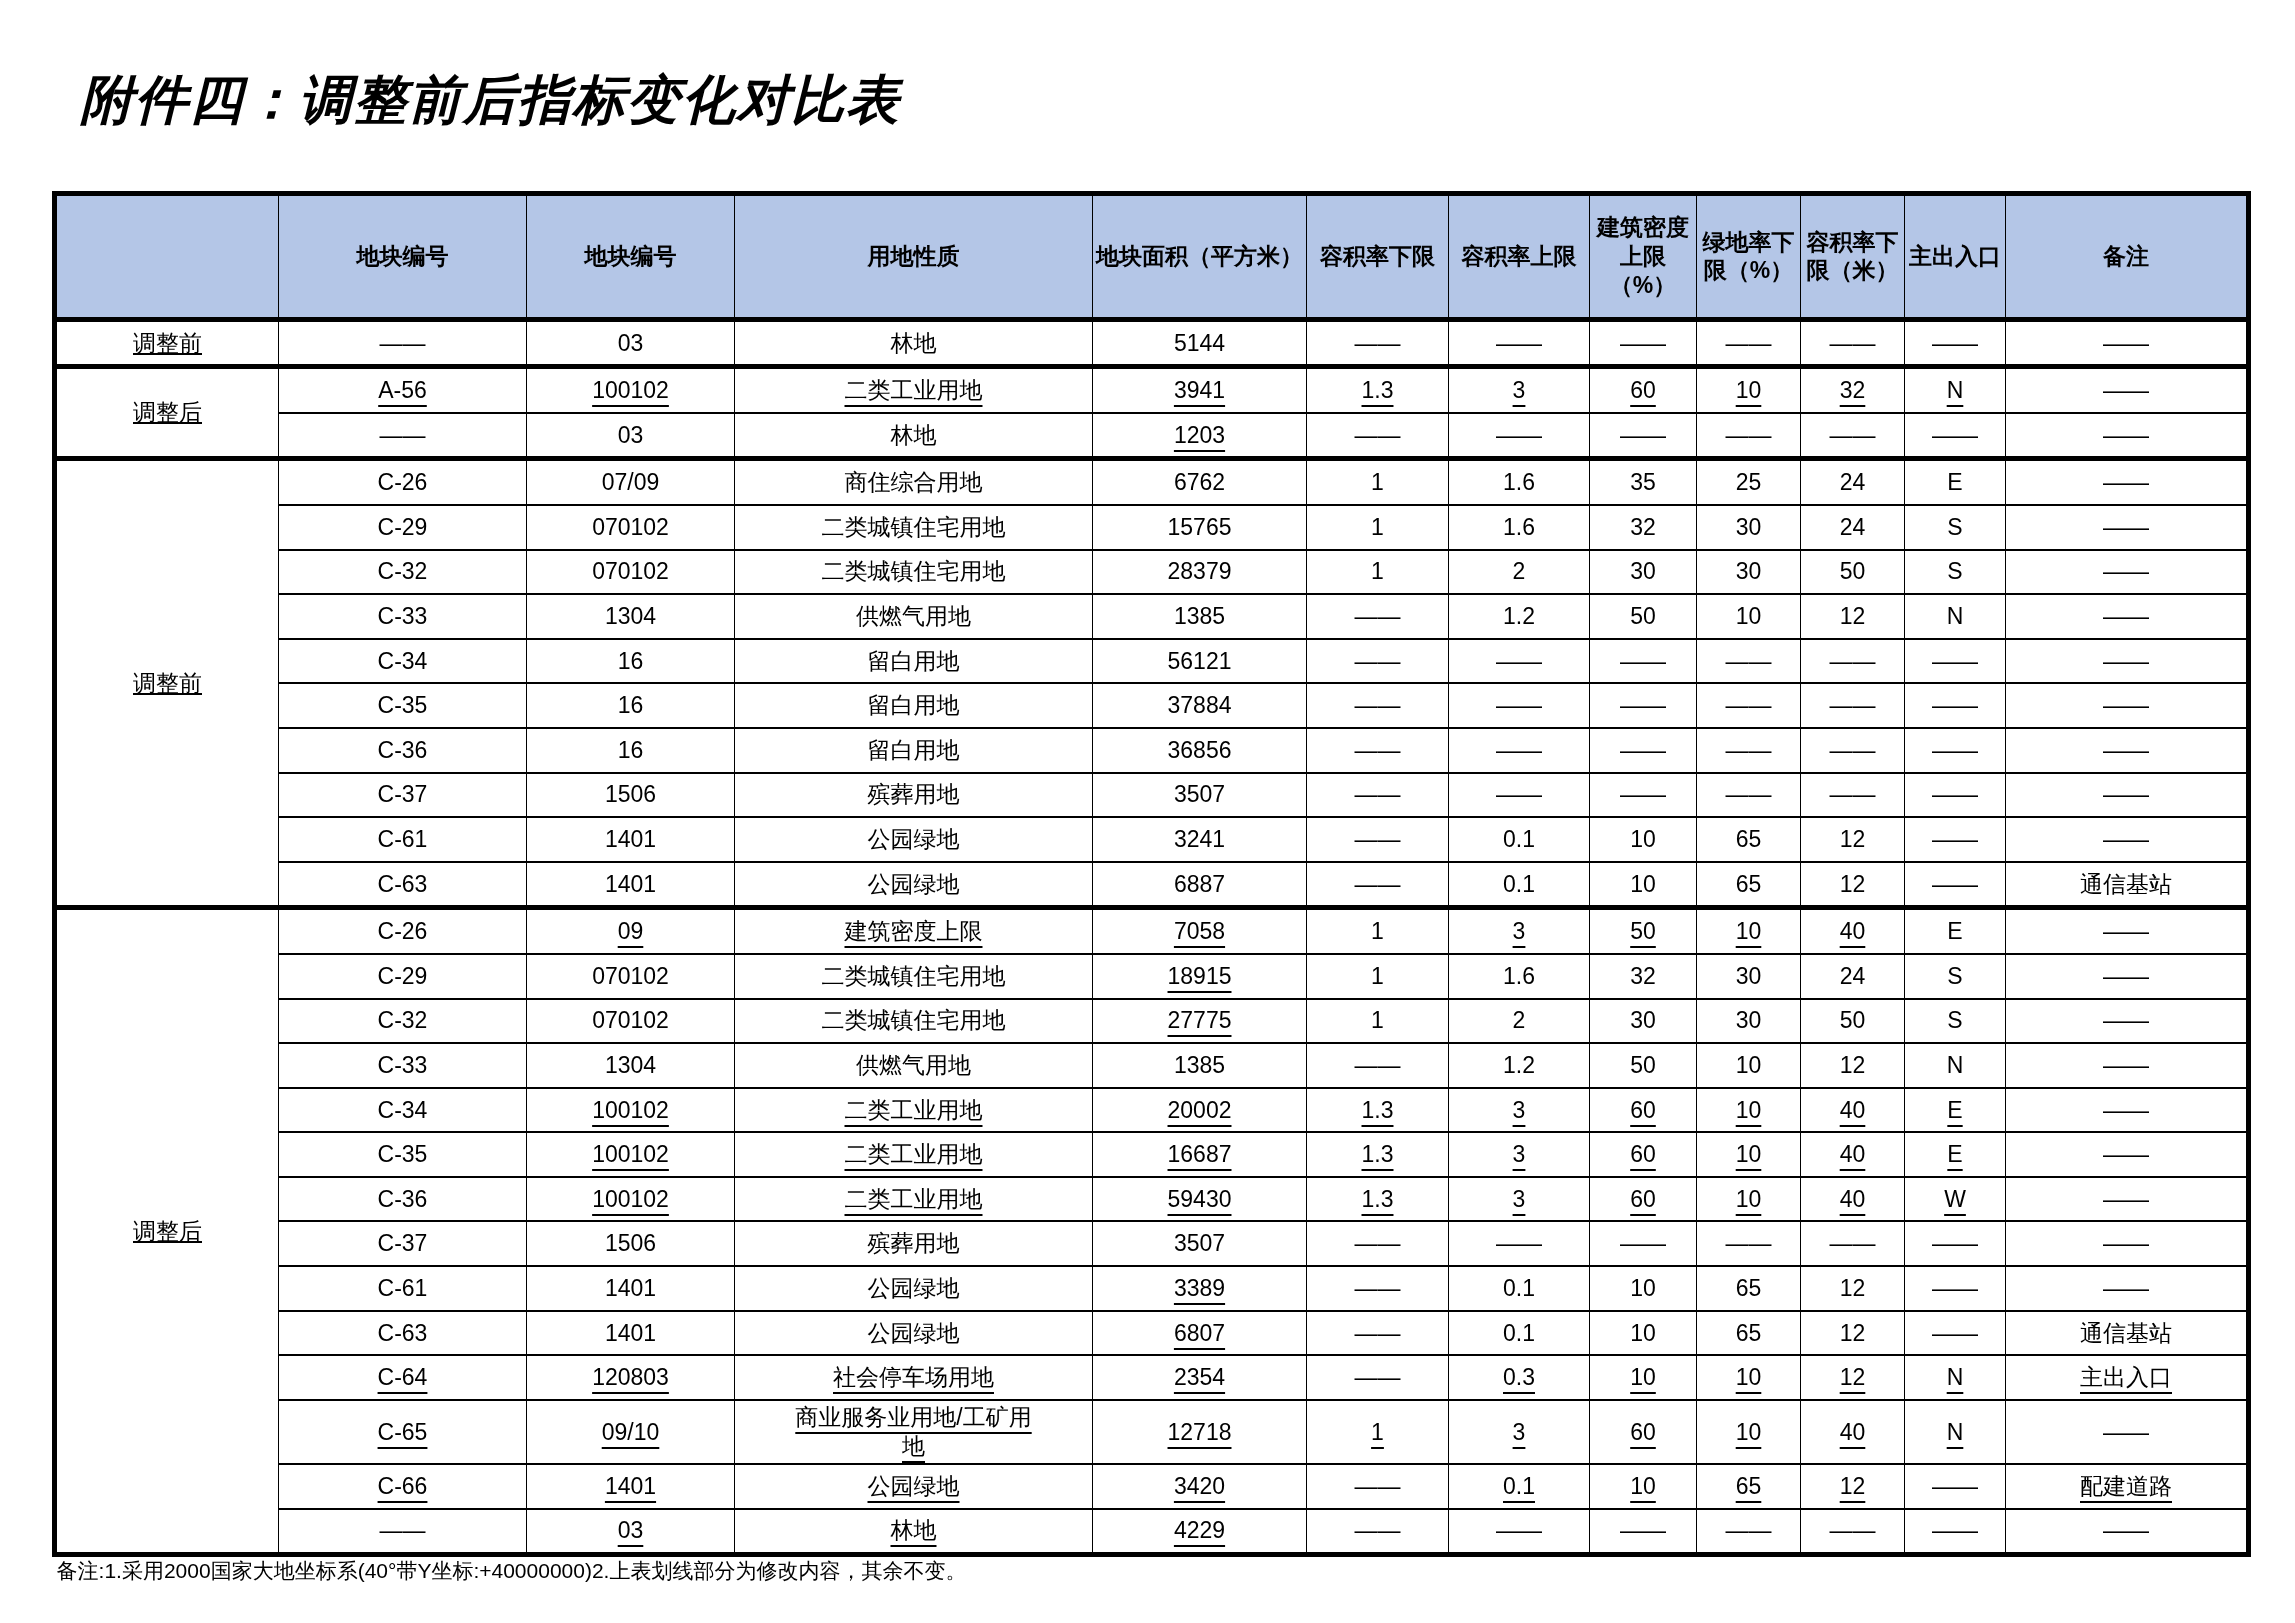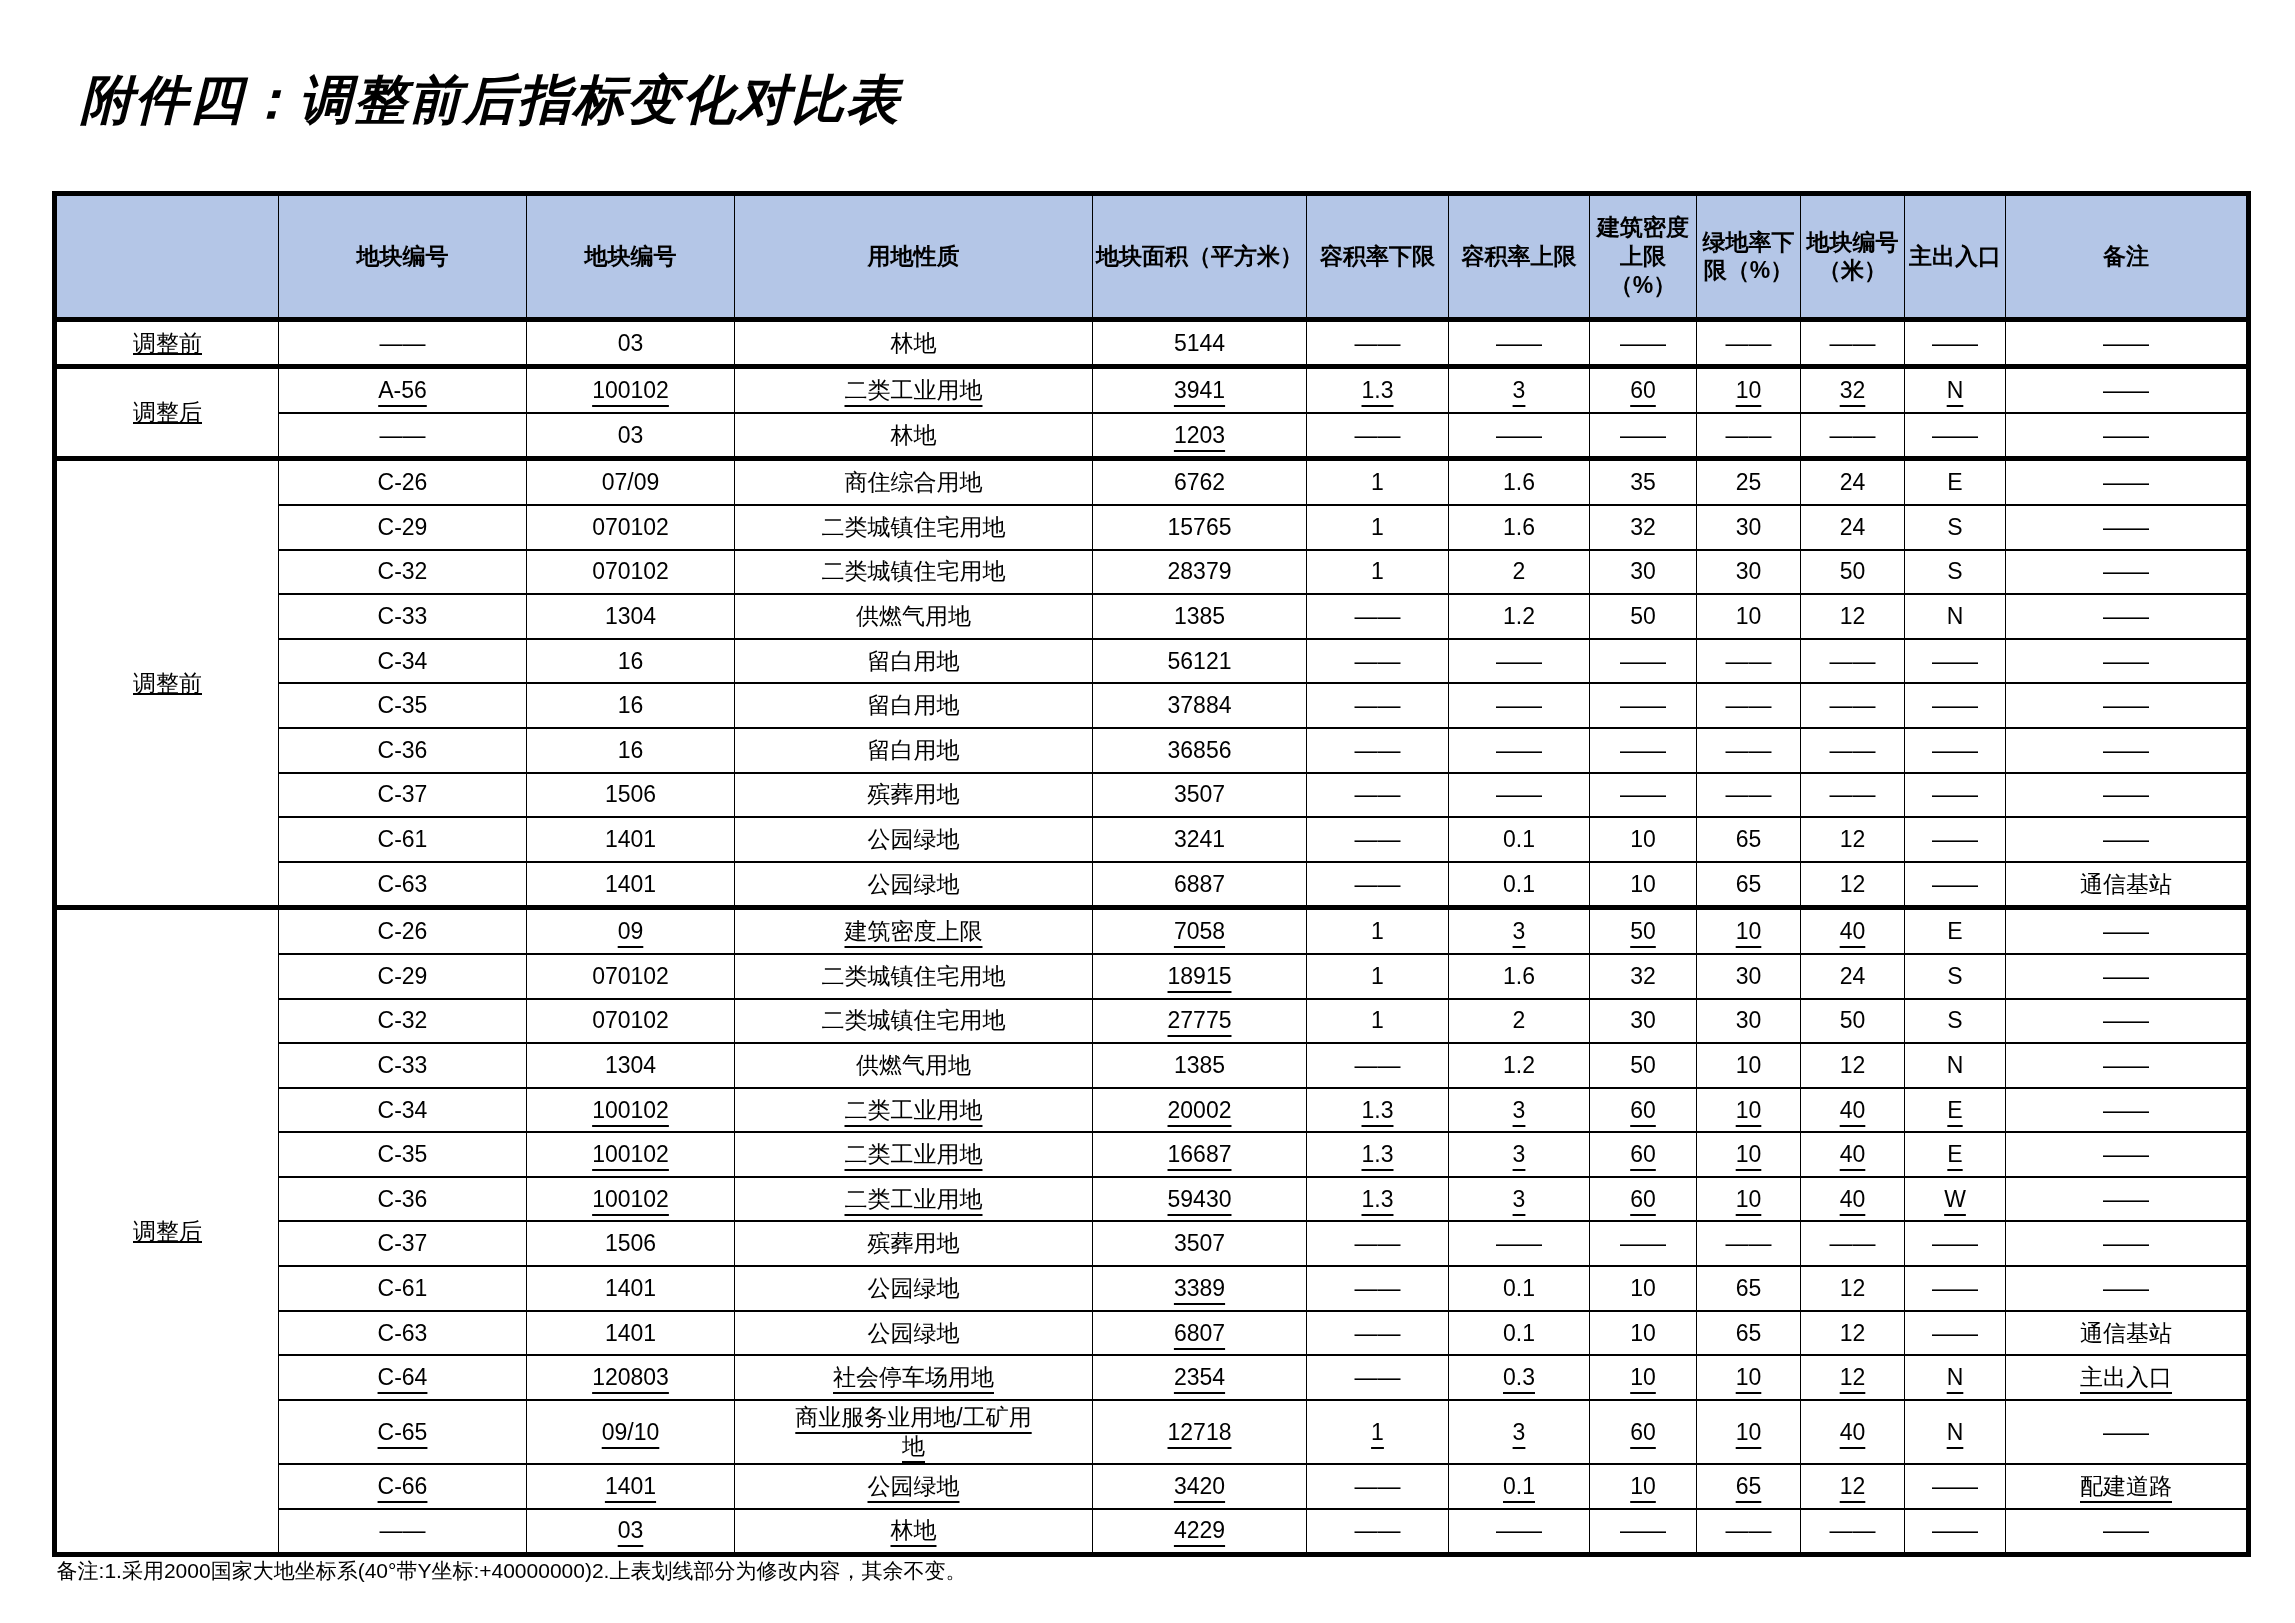--- a/index.html
+++ b/index.html
@@ -90,21 +90,21 @@
           <tr>
             <th></th>
             <th>地块编号</th>
             <th>地块编号</th>
             <th>用地性质</th>
             <th>地块面积（平方米）</th>
             <th>容积率下限</th>
             <th>容积率上限</th>
             <th>建筑密度上限（%）</th>
             <th>绿地率下限（%）</th>
-            <th>地块编号（米）</th>
+            <th>容积率下限（米）</th>
             <th>主出入口</th>
             <th>备注</th>
           </tr>
         </thead>
         <tbody>
           <tr>
             <td class="group-cell sec-top" rowspan="1">调整前</td>
             <td class="sec-top">——</td>
             <td class="sec-top">03</td>
             <td class="sec-top">林地</td>

